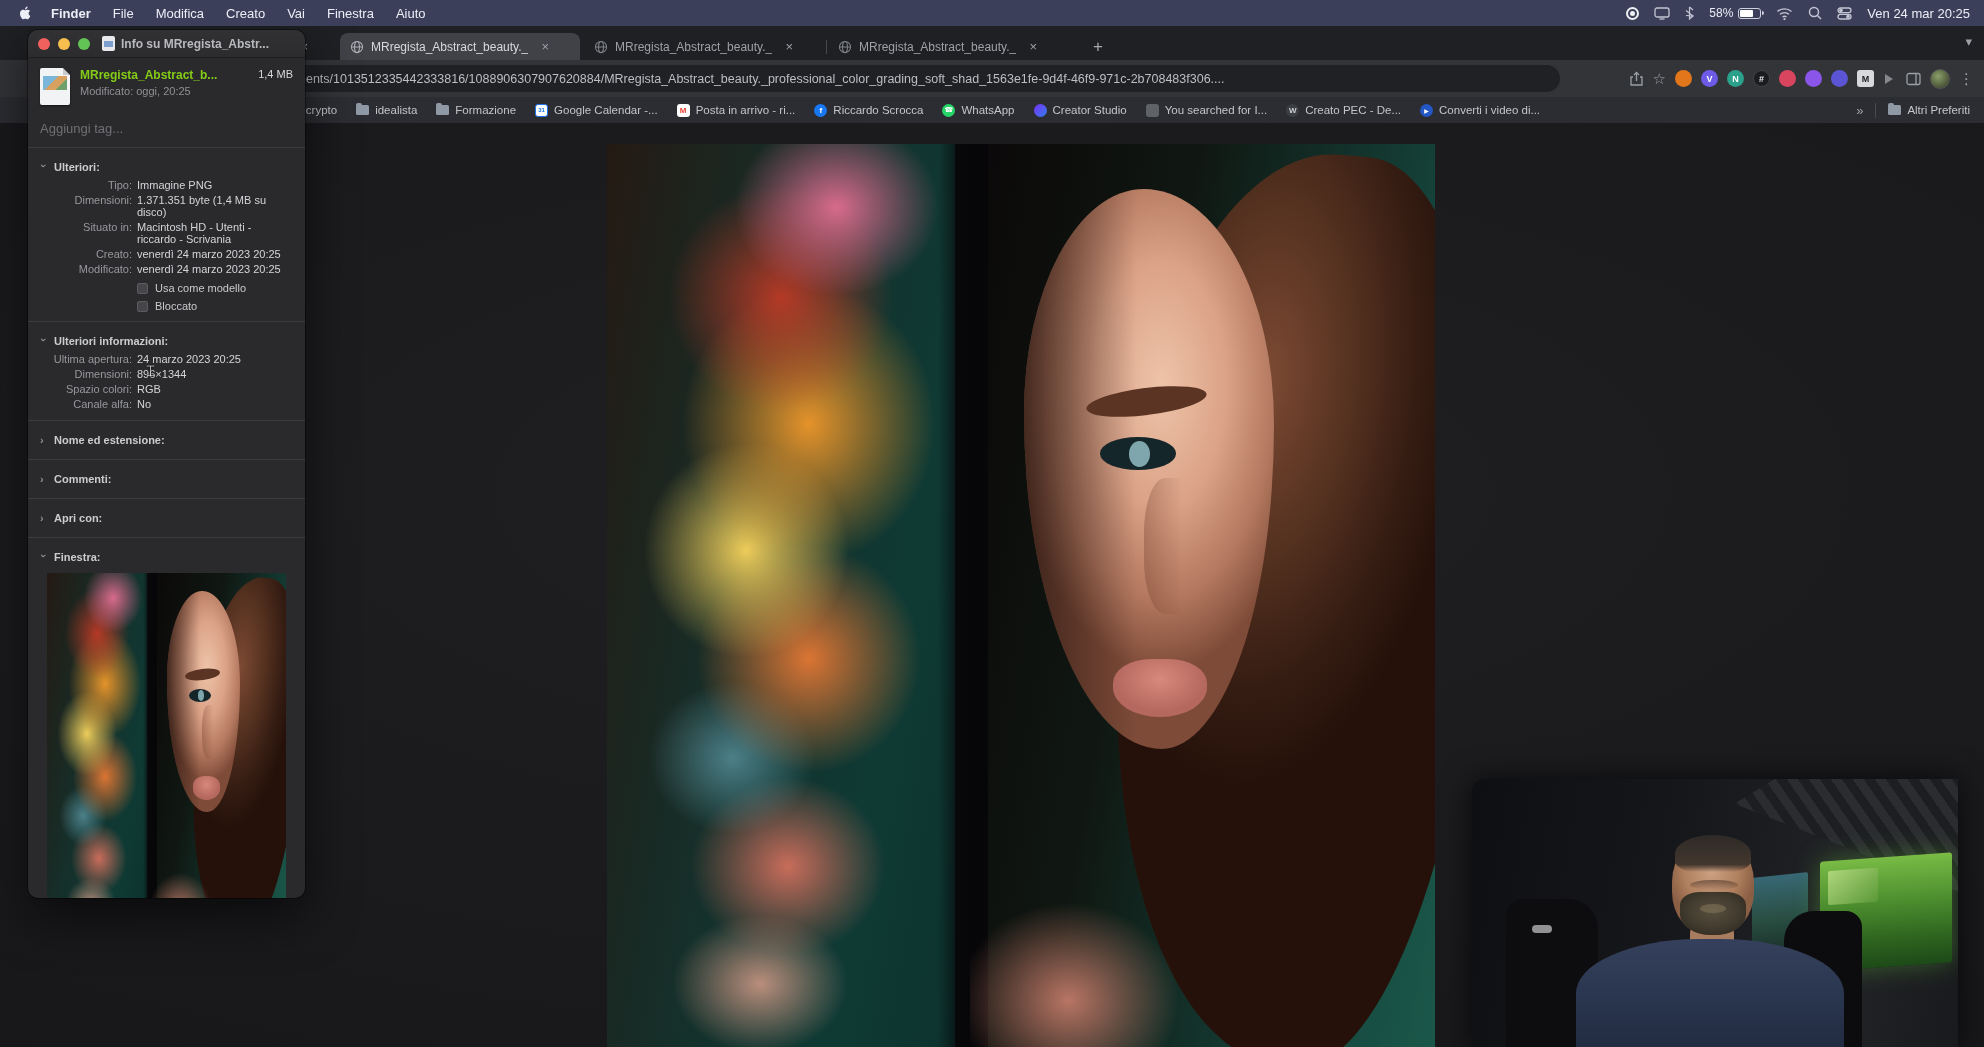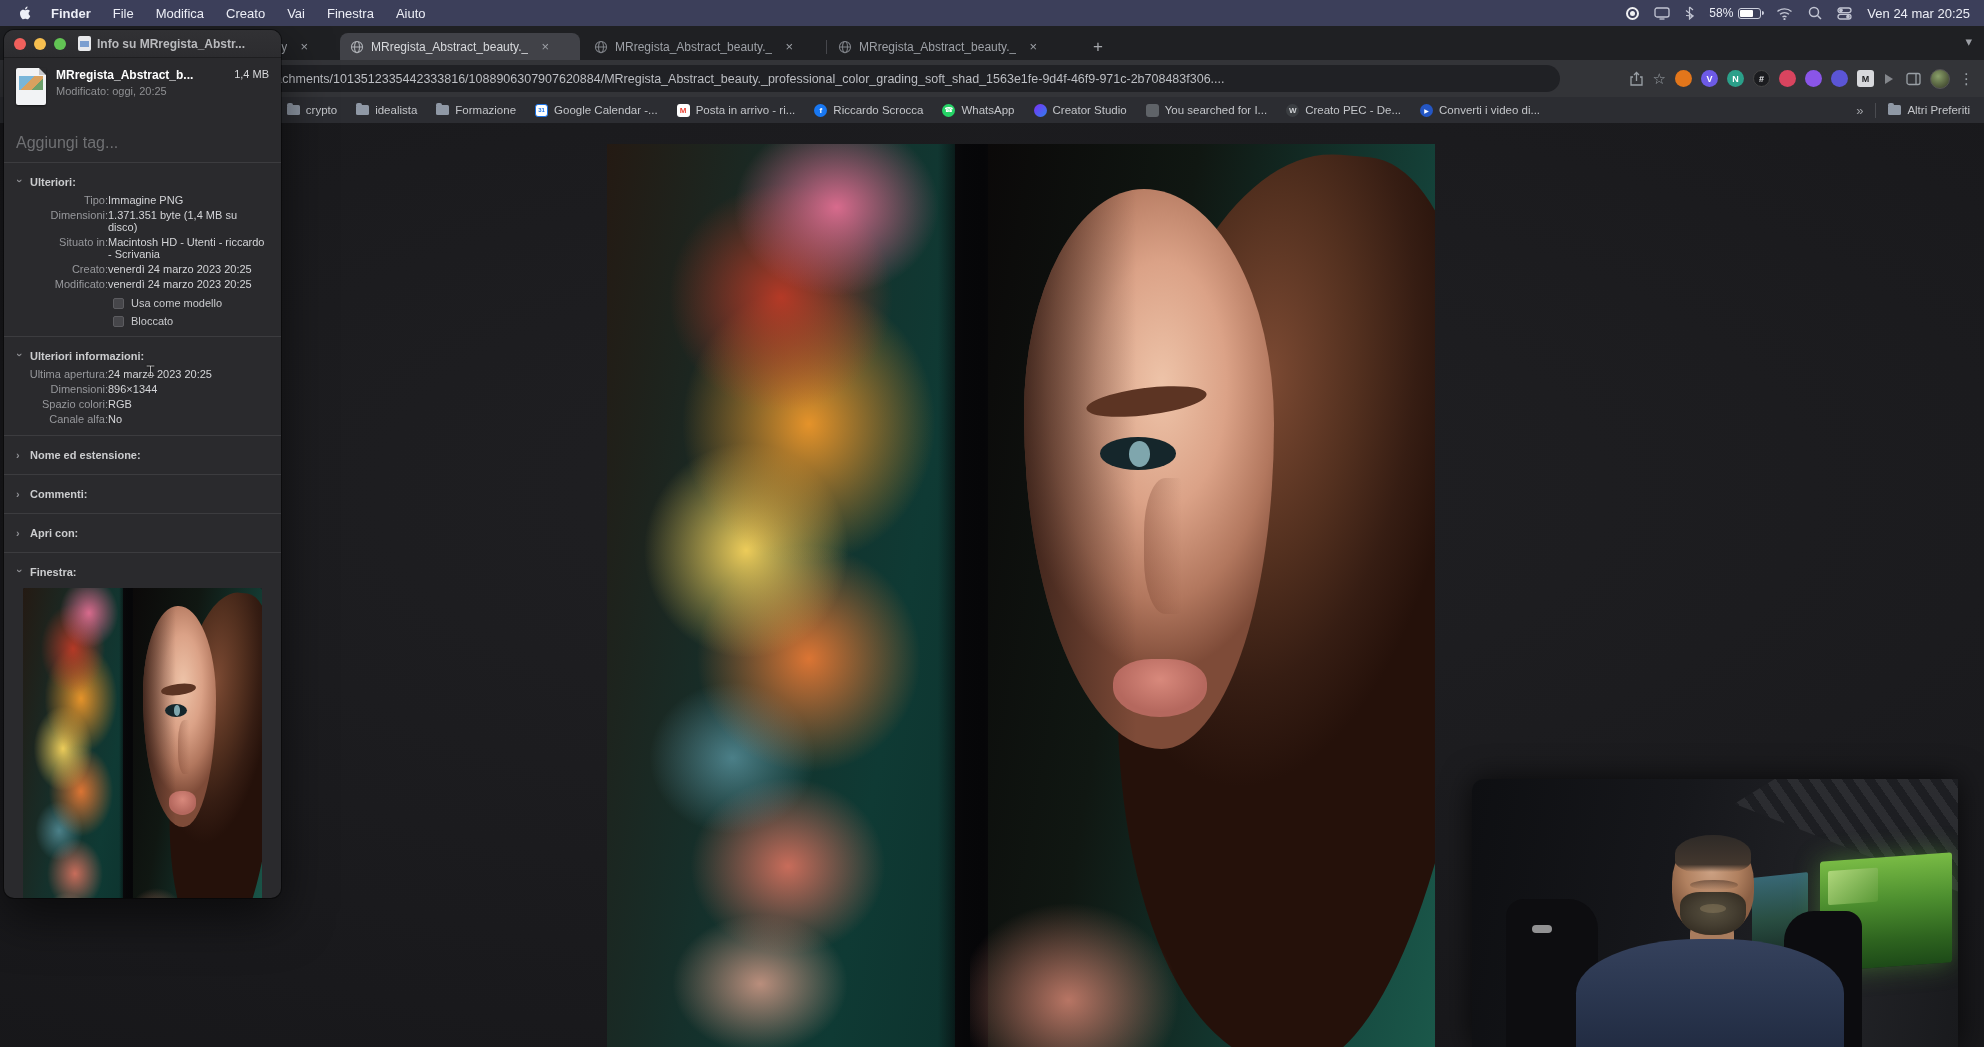--- a/index.html
+++ b/index.html
@@ -95,47 +95,47 @@
     background:#7fa6ad; border-radius:50%; }
   .aw-nose { position:absolute; left:35%; top:37%; width:12%; height:15%;
     background:linear-gradient(90deg, rgba(110,58,40,.35), rgba(0,0,0,0) 70%); border-radius:40%; }
   .aw-lips { position:absolute; left:28%; top:57%; width:21%; height:6.5%;
     background:radial-gradient(60% 70% at 50% 35%, #d8897c, #b5685e 80%); border-radius:45% 45% 55% 55%; }
   .aw-shoulder { position:absolute; left:-4%; bottom:-2%; width:55%; height:18%;
     background:radial-gradient(60% 80% at 40% 60%, rgba(226,140,120,.8), rgba(226,140,120,0) 75%); }
   .artwork-main { position:absolute; left:607px; top:144px; width:828px; height:903px; z-index:2; }
   
   .infowin {
-    position:absolute; left:4px; top:30px; width:277px; height:868px;
+    position:absolute; left:28px; top:30px; width:277px; height:868px;
     background:#2a2a2d; border-radius:10px; z-index:20;
     box-shadow:0 18px 50px rgba(0,0,0,.6), 0 0 0 1px rgba(0,0,0,.4);
     color:#cfd0d3; font-size:11px; overflow:hidden;
   }
   .iw-titlebar { height:28px; background:linear-gradient(#313134,#2c2c2f); border-bottom:1px solid #1e1e20;
     display:flex; align-items:center; padding:0 10px; }
   .tl { width:12px; height:12px; border-radius:50%; margin-right:8px; flex:none; }
   .tl.red{background:#f0605c;} .tl.yel{background:#f6be4f;} .tl.grn{background:#62c454;}
   .iw-doc { width:13px; height:15px; background:#e8e9ec; border-radius:2px; margin:0 6px 0 4px; position:relative; flex:none; }
   .iw-doc::after { content:""; position:absolute; left:2px; top:5px; right:2px; height:6px; background:#7c9fd0; }
   .iw-title { font-size:12px; font-weight:bold; color:#b9babd; white-space:nowrap; overflow:hidden; text-overflow:ellipsis; }
   .iw-head { display:flex; align-items:flex-start; padding:10px 12px 8px; }
   .iw-fileicon { width:30px; height:37px; background:#f2f3f5; border-radius:2px; position:relative; margin-right:10px; flex:none; box-shadow:0 1px 2px rgba(0,0,0,.5); }
   .iw-fileicon::before { content:""; position:absolute; left:3px; top:8px; right:3px; height:14px;
     background:linear-gradient(135deg,#79b6d9 0 40%, #d9a15f 40% 70%, #6da06b 70%); }
   .iw-fileicon::after { content:""; position:absolute; right:0; top:0; border-style:solid; border-width:0 7px 7px 0; border-color:#2a2a2d #2a2a2d #c9cacd #c9cacd; }
-  .iw-name { font-size:12px; font-weight:bold; color:#ffffff; white-space:nowrap; overflow:hidden; text-overflow:ellipsis; }
+  .iw-name { font-size:12px; font-weight:bold; color:#84cc16; white-space:nowrap; overflow:hidden; text-overflow:ellipsis; }
   .iw-mod { color:#8f9093; margin-top:3px; }
   .iw-size { margin-left:auto; font-size:11px; color:#d8d9dc; padding-left:6px; flex:none; }
-  .iw-tags { margin:17px 12px 0; height:26px; color:#6f7073; font-size:16px; display:flex; align-items:center; }
+  .iw-tags { margin:2px 12px 0; height:26px; color:#6f7073; font-size:13px; display:flex; align-items:center; }
   .iw-div { height:1px; background:#3c3c3f; margin:6px 0; }
   .iw-sec { padding:3px 12px; }
   .iw-sechead { display:flex; align-items:center; gap:6px; font-weight:bold; color:#cbccce; padding:4px 0; }
   .chev { color:#8e8f93; font-size:11px; display:inline-block; width:8px; flex:none; }
   .chev.open { transform:rotate(90deg) translateX(1px); }
-  .kv { display:grid; grid-template-columns:92px 1fr; padding:1.5px 0; }
+  .kv { display:grid; grid-template-columns:92px 1fr; column-gap:5px; padding:1.5px 0; }
   .kv .k { text-align:right; color:#97989c; }
   .kv .v { color:#d4d5d8; }
   .chkrow { display:flex; align-items:center; gap:7px; margin:6px 0 0 97px; color:#c9cacd; }
   .chkbox { width:11px; height:11px; background:#46464a; border:1px solid #5c5c60; border-radius:2px; flex:none; }
   .iw-preview { margin:6px auto 0; width:239px; height:357px; border-radius:2px; }
   
   .webcam { position:absolute; left:1472px; top:779px; width:486px; height:268px; z-index:30;
     border-radius:12px 0 0 0; overflow:hidden; background:#17181c; box-shadow:0 0 30px rgba(0,0,0,.7); }
   .wc-wall { position:absolute; inset:0; background:linear-gradient(100deg,#0e0f12 0%,#16171b 40%,#222327 75%,#191a1d 100%); }
   .wc-foam { position:absolute; right:0; top:0; width:46%; height:42%;

